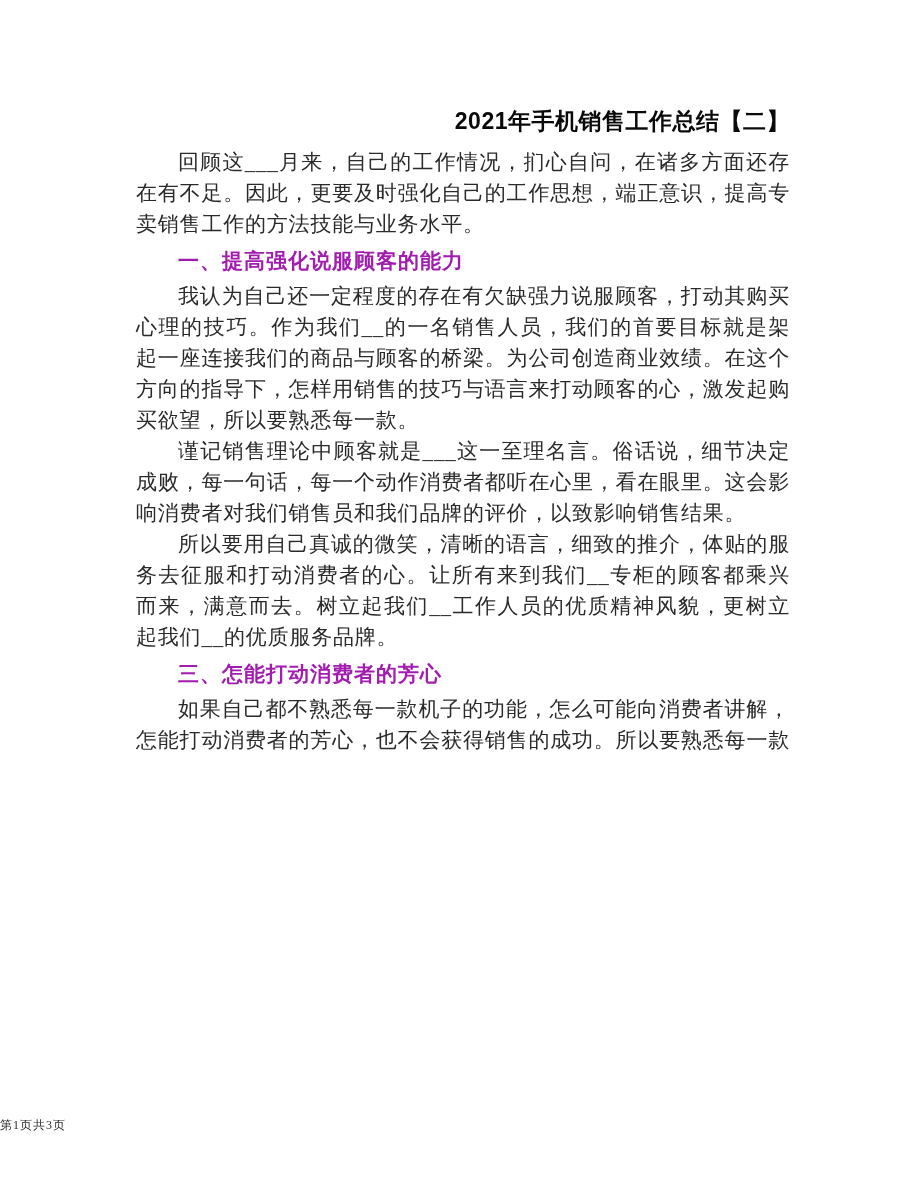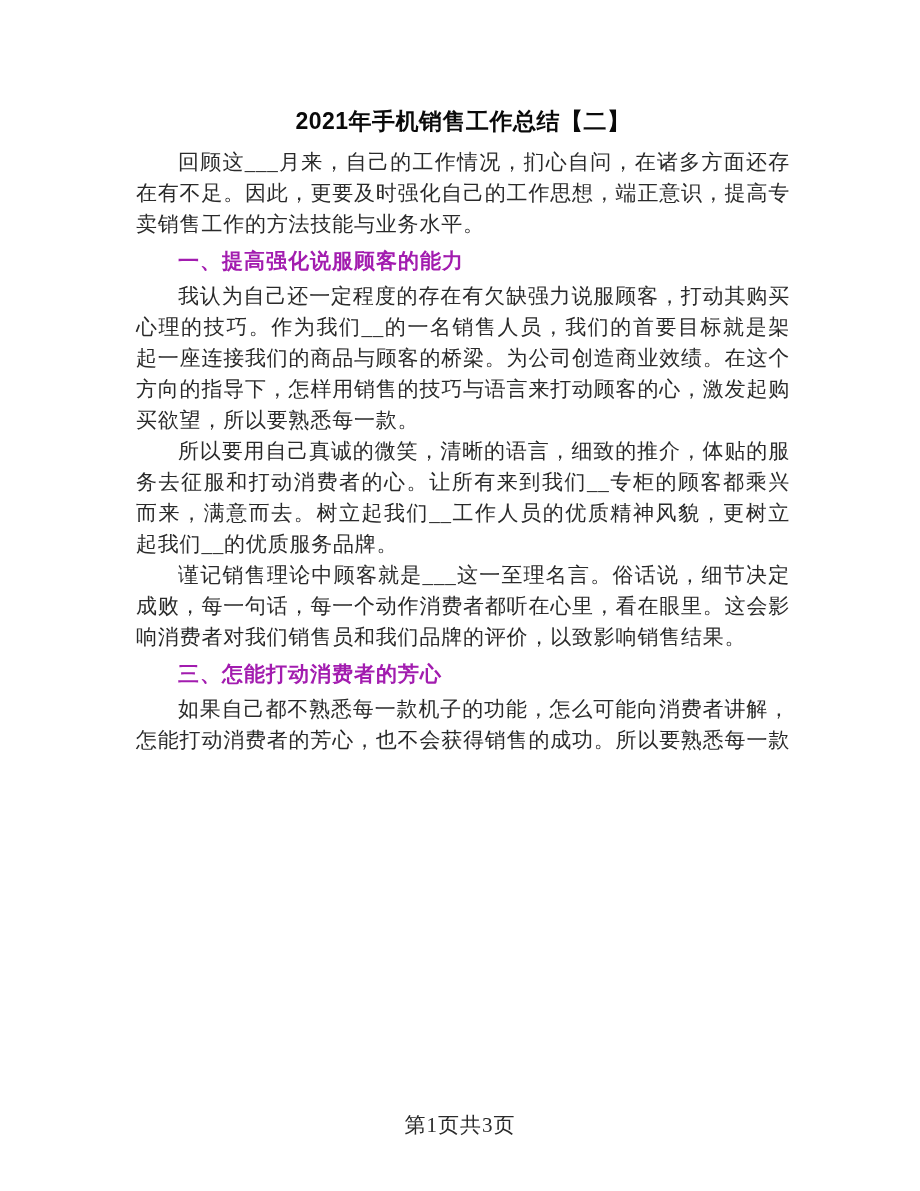--- a/index.html
+++ b/index.html
@@ -23,21 +23,21 @@
     left: 136px;
     top: 101px;
     width: 654px;
   }
   .doc-title {
     margin: 0 0 5px 0;
     font-family: "Liberation Sans", "DejaVu Sans", sans-serif;
     font-weight: bold;
     font-size: 23px;
     line-height: 41px;
-    text-align: center;
+    text-align: right;
     color: #0a0a0a;
     letter-spacing: 0.5px;
   }
   .para {
     margin: 0;
     font-size: 21px;
     line-height: 31px;
     letter-spacing: 0.8px;
     text-align: justify;
     text-justify: inter-character;
@@ -55,44 +55,44 @@
     text-indent: 2em;
     text-align: left;
     color: #a21caf;
   }
   .page-footer {
     position: absolute;
     left: 0;
     right: 0;
     top: 1105px;
     line-height: 40px;
-    text-align: center;
-    font-size: 21px;
+    text-align: left;
+    font-size: 12px;
     letter-spacing: 1px;
     color: #2a2a2a;
   }
 </style>
 </head>
 <body>
 
 <div class="page">
   <div class="doc">
     <h1 class="doc-title">2021年手机销售工作总结【二】</h1>
 
     <p class="para">回顾这___月来，自己的工作情况，扪心自问，在诸多方面还存在有不足。因此，更要及时强化自己的工作思想，端正意识，提高专卖销售工作的方法技能与业务水平。</p>
 
     <h2 class="heading">一、提高强化说服顾客的能力</h2>
 
     <p class="para">我认为自己还一定程度的存在有欠缺强力说服顾客，打动其购买心理的技巧。作为我们__的一名销售人员，我们的首要目标就是架起一座连接我们的商品与顾客的桥梁。为公司创造商业效绩。在这个方向的指导下，怎样用销售的技巧与语言来打动顾客的心，激发起购买欲望，所以要熟悉每一款。</p>
 
 
 
+    <p class="para">谨记销售理论中顾客就是___这一至理名言。俗话说，细节决定成败，每一句话，每一个动作消费者都听在心里，看在眼里。这会影响消费者对我们销售员和我们品牌的评价，以致影响销售结果。</p>
+
     <p class="para">所以要用自己真诚的微笑，清晰的语言，细致的推介，体贴的服务去征服和打动消费者的心。让所有来到我们__专柜的顾客都乘兴而来，满意而去。树立起我们__工作人员的优质精神风貌，更树立起我们__的优质服务品牌。</p>
-
-    <p class="para">谨记销售理论中顾客就是___这一至理名言。俗话说，细节决定成败，每一句话，每一个动作消费者都听在心里，看在眼里。这会影响消费者对我们销售员和我们品牌的评价，以致影响销售结果。</p>
 
     <h2 class="heading">三、怎能打动消费者的芳心</h2>
 
     <p class="para">如果自己都不熟悉每一款机子的功能，怎么可能向消费者讲解，怎能打动消费者的芳心，也不会获得销售的成功。所以要熟悉每一款</p>
   </div>
 
   <div class="page-footer">第1页共3页</div>
 </div>
 
 </body></html>

